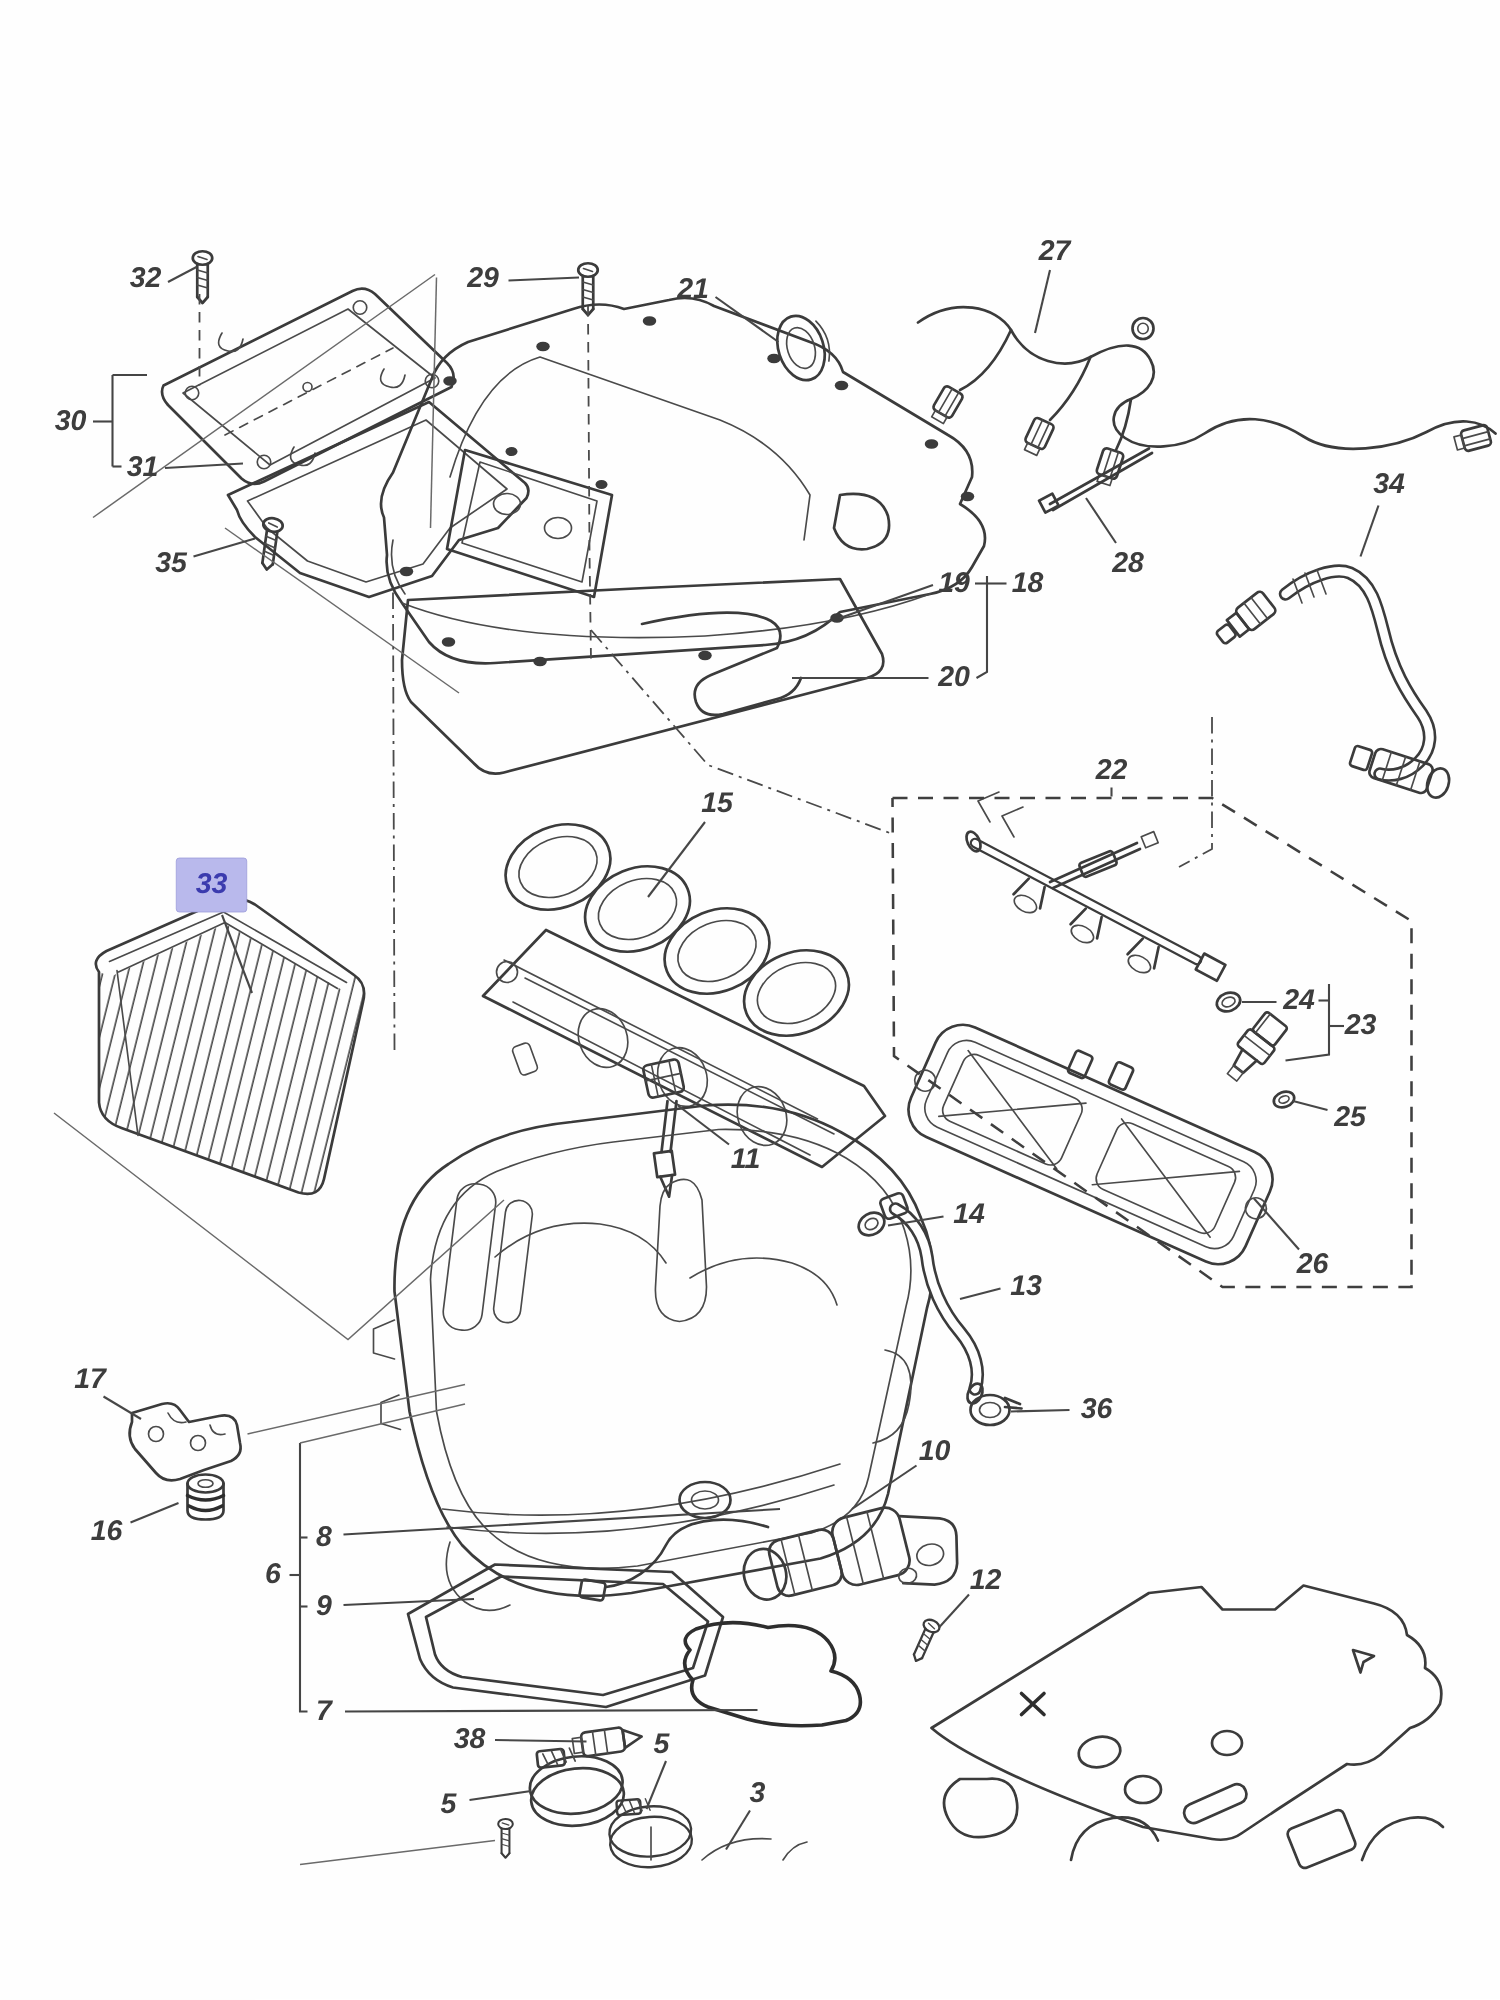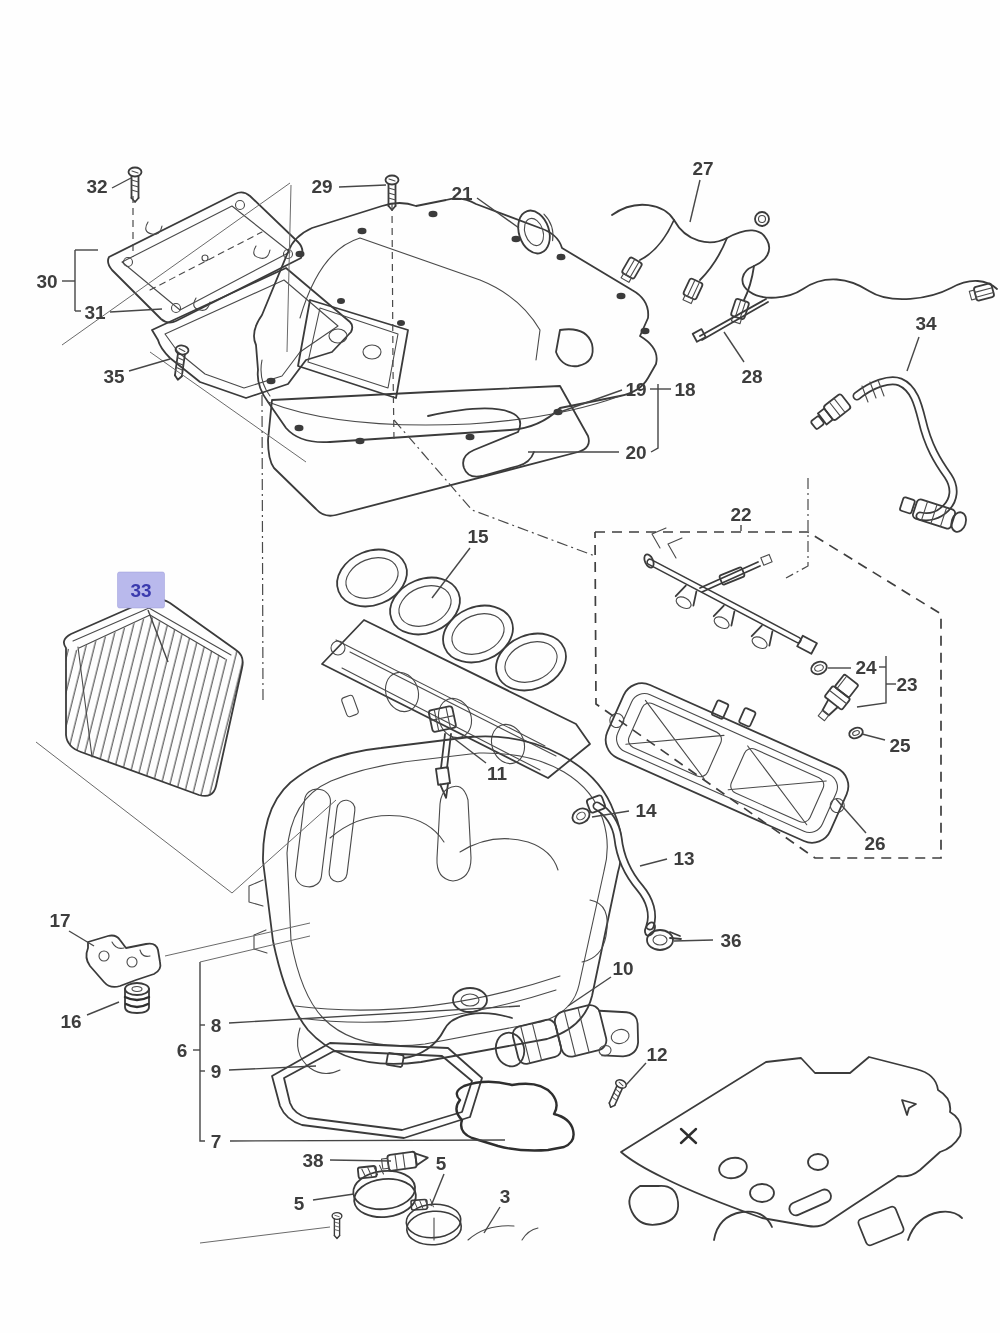--- a/index.html
+++ b/index.html
@@ -1,17 +1,17 @@
 <!DOCTYPE html>
 <html><head>
 <meta charset="utf-8">
 <style>
   html,body{margin:0;padding:0;background:#ffffff;}
   #stage{position:relative;width:1000px;height:1333px;background:#fefefe;overflow:hidden;
-         font-family:"Liberation Sans", sans-serif;}
+         font-family:"Liberation Sans", sans-serif;font-style:italic;}
   svg{position:absolute;left:0;top:0;}
   
   .s{fill:none;stroke:#3b3b3b;stroke-width:1.8;stroke-linecap:round;stroke-linejoin:round;}
   .d{fill:none;stroke:#4a4a4a;stroke-width:1.1;stroke-linecap:round;stroke-linejoin:round;}
   .t{fill:none;stroke:#2e2e2e;stroke-width:2.4;stroke-linecap:round;stroke-linejoin:round;}
   .tube-o{fill:none;stroke:#3b3b3b;stroke-width:9;stroke-linecap:round;}
   .tube-i{fill:none;stroke:#fefefe;stroke-width:5.5;stroke-linecap:round;}
   .tube-o2{fill:none;stroke:#3b3b3b;stroke-width:7;stroke-linecap:round;}
   .tube-i2{fill:none;stroke:#fefefe;stroke-width:4;stroke-linecap:round;}
   .dot{fill:#3b3b3b;stroke:none;}

